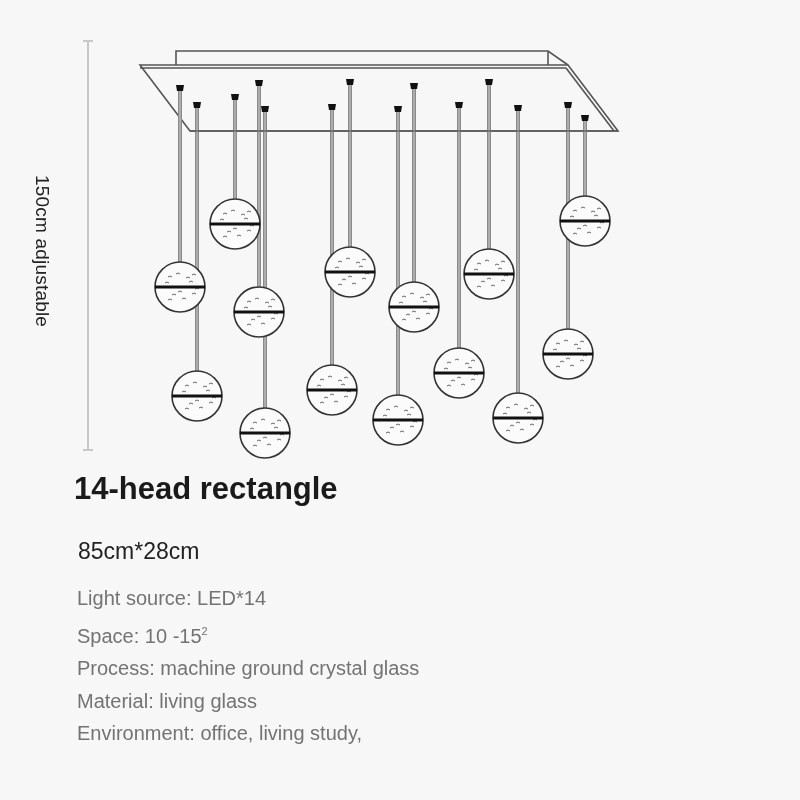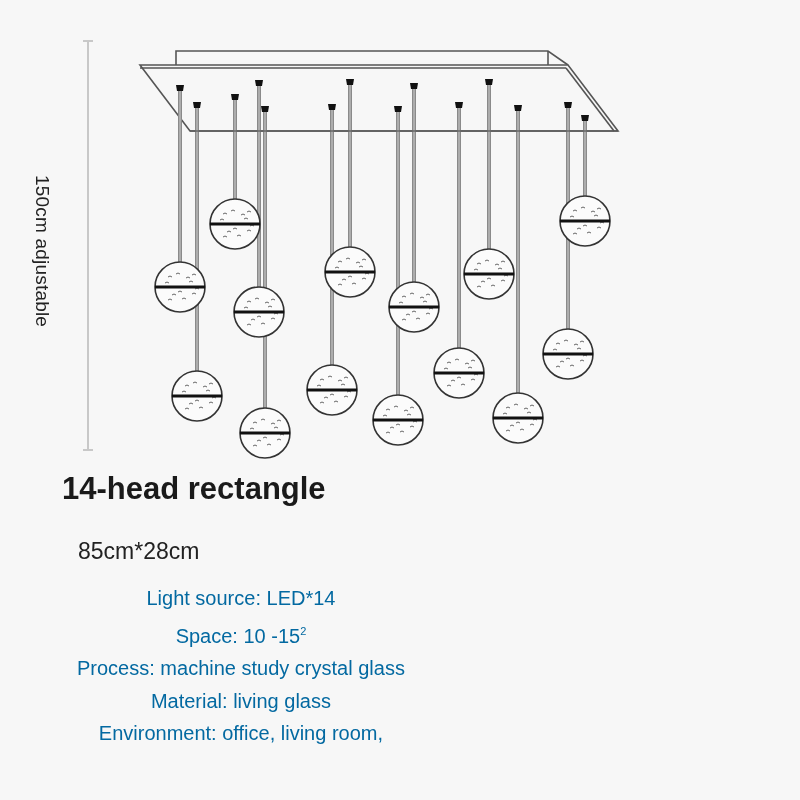--- a/index.html
+++ b/index.html
@@ -6,27 +6,27 @@
   body {
     width: 800px; height: 800px; background: #f7f7f7; position: relative;
     overflow: hidden; font-family: "Liberation Sans", sans-serif; color: #1a1a1a;
   }
   .drawing { position: absolute; left: 0; top: 0; width: 800px; height: 470px; }
   .vert-label {
     position: absolute; left: 33px; top: 175px; width: 20px; height: 180px;
     writing-mode: vertical-rl; font-size: 19px; color: #222; letter-spacing: 0.2px;
   }
   .title {
-    position: absolute; left: 62px; top: 471px; font-size: 31px; font-weight: bold; color: #1a1a1a;
+    position: absolute; left: 74px; top: 471px; font-size: 31px; font-weight: bold; color: #1a1a1a;
   }
   .dims {
     position: absolute; left: 78px; top: 538px; font-size: 23px; color: #222;
   }
   .specs { position: absolute; left: 77px; top: 582px; list-style: none; margin: 0; padding: 0; }
-  .specs li { font-size: 20px; line-height: 32.5px; color: #0369a1; white-space: nowrap; text-align: center; }
+  .specs li { font-size: 20px; line-height: 32.5px; color: #737373; white-space: nowrap; }
   .specs sup { font-size: 11px; vertical-align: 8px; }
 </style>
 </head>
 <body>
 
 <svg class="drawing" viewBox="0 0 800 470" xmlns="http://www.w3.org/2000/svg">
 
   <g>
     <line x1="88" y1="41" x2="88" y2="450" stroke="#c8c8c8" stroke-width="2"></line>
     <line x1="83" y1="41" x2="93" y2="41" stroke="#c8c8c8" stroke-width="2"></line>
@@ -312,16 +312,16 @@
 </svg>
 
 <div class="vert-label">150cm adjustable</div>
 
 <div class="title">14-head rectangle</div>
 <div class="dims">85cm*28cm</div>
 
 <ul class="specs">
   <li>Light source: LED*14</li>
   <li><span>Space: 10 -15</span><sup>2</sup></li>
-  <li>Process: machine study crystal glass</li>
+  <li>Process: machine ground crystal glass</li>
   <li>Material: living glass</li>
-  <li>Environment: office, living room,</li>
+  <li>Environment: office, living study,</li>
 </ul>
 
 </body></html>

